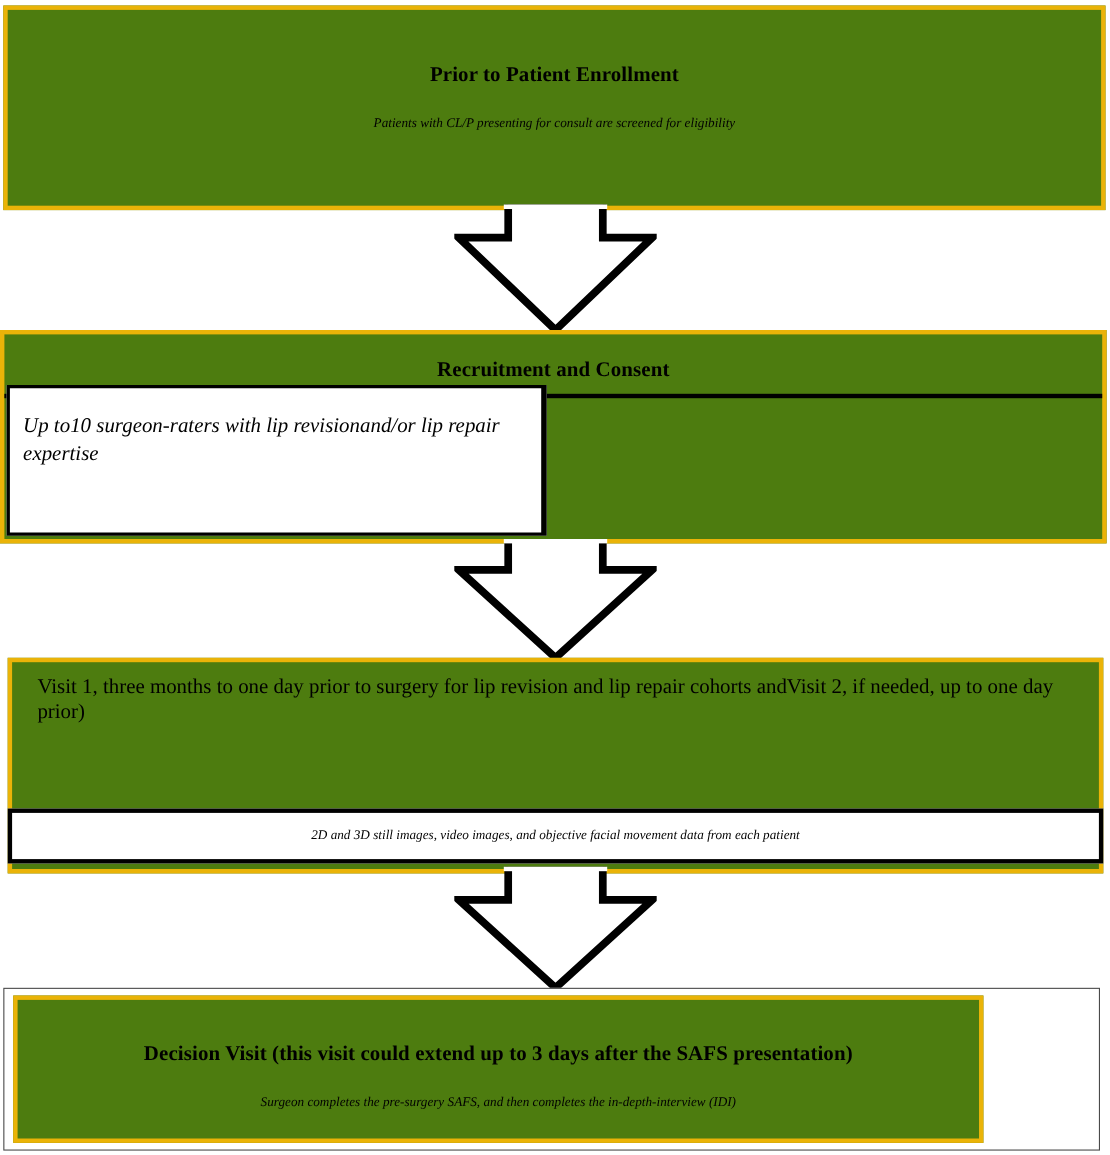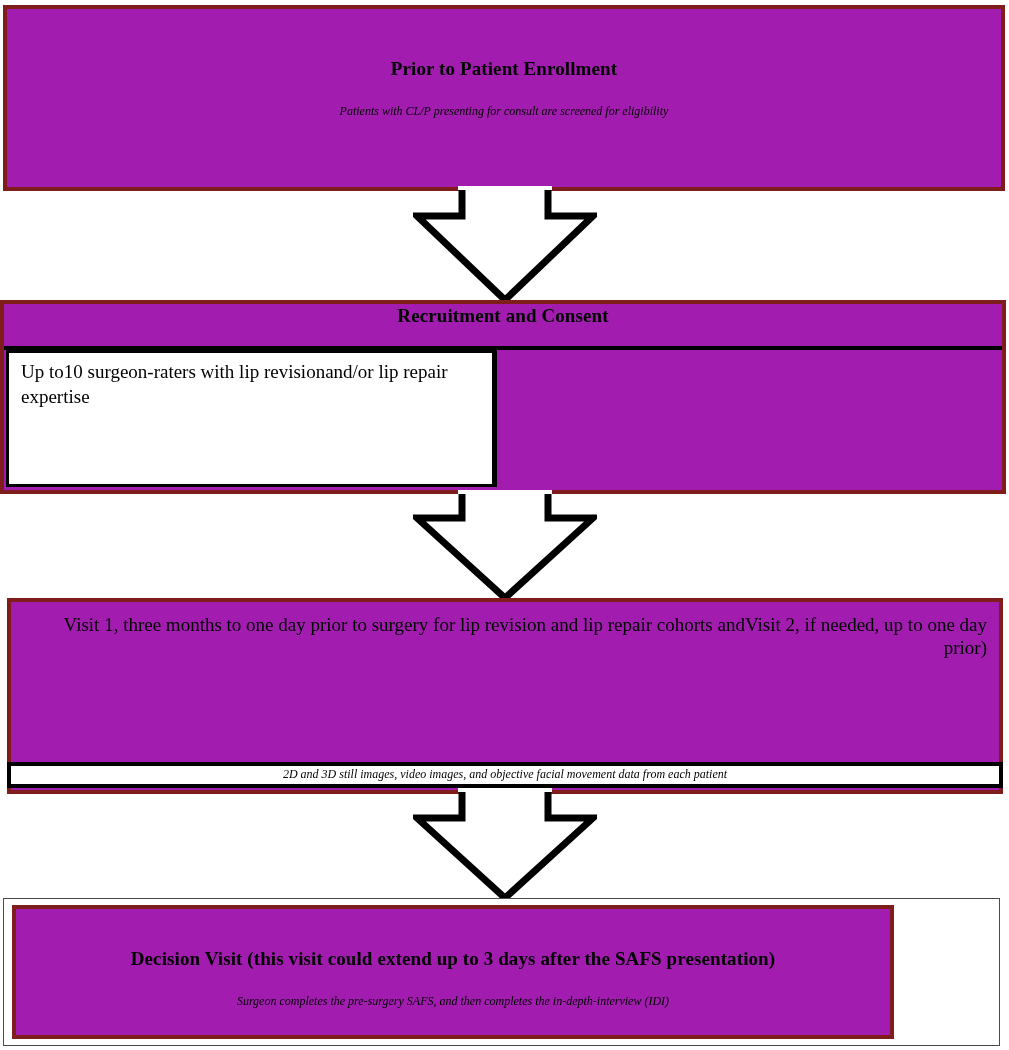--- a/index.html
+++ b/index.html
@@ -15,22 +15,22 @@
     background: #ffffff;
     font-family: "Liberation Serif", "DejaVu Serif", serif;
     color: #000000;
     overflow: hidden;
   }
 
   
   .box {
     position: absolute;
     box-sizing: border-box;
-    background: #a21caf;
-    border: 4px solid #7f1d1d;
+    background: #4d7c0f;
+    border: 4px solid #eab308;
   }
   .thinbox {
     position: absolute;
     box-sizing: border-box;
     background: #ffffff;
     border: 1px solid #4a4a4a;
   }
 
   
   .title {
@@ -40,41 +40,43 @@
     line-height: 1.25;
     letter-spacing: 0.1px;
   }
   .subtitle {
     font-style: italic;
     font-size: 12px;
     text-align: center;
     line-height: 1.3;
   }
   .body-italic {
+    font-style: italic;
     font-size: 19px;
     line-height: 1.32;
     text-align: left;
+    margin-top: 16px;
   }
   .body-plain {
     font-size: 19px;
     line-height: 1.22;
-    text-align: right;
+    text-align: left;
   }
 
   
   #box1 { left: 3px; top: 5px; width: 1002px; height: 186px; }
   #box1-title { position: absolute; left: 0; right: 0; top: 48px; }
   #box1-sub   { position: absolute; left: 0; right: 0; top: 95px; }
 
   
   #box2 { left: 0px; top: 300px; width: 1006px; height: 194px; }
   #box2-header {
-    position: absolute; left: 0; right: 0; top: 0; height: 42px;
+    position: absolute; left: 0; right: 0; top: 12px; height: 42px;
     border-bottom: 4px solid #000000;
-    display: flex; align-items: flex-start; justify-content: center;
+    display: flex; align-items: center; justify-content: center;
   }
   #box2-left {
     position: absolute; left: 2px; top: 46px; width: 491px; height: 137px;
     box-sizing: border-box;
     border: 3px solid #000000;
     border-right-width: 5px;
     background: #ffffff;
   }
   #box2-right {
     position: absolute; left: 503px; top: 46px; width: 497px; height: 137px;
@@ -84,25 +86,25 @@
     background: #ffffff;
   }
   #box2-left .body-italic  { position: absolute; left: 12px; top: 6px; right: 8px; }
   #box2-right .body-italic { position: absolute; left: 13px; top: 6px; right: 10px; }
 
   
   #box3 { left: 7px; top: 598px; width: 996px; height: 196px; }
   #box3-para1 { position: absolute; left: 23px; right: 12px; top: 11px; }
   #box3-para2 { position: absolute; left: 23px; right: 12px; top: 69px; }
   #box3-inner {
-    position: absolute; left: -4px; top: 133px; width: 996px; height: 26px;
+    position: absolute; left: -4px; top: 133px; width: 996px; height: 50px;
     box-sizing: border-box;
     border: 4px solid #000000;
     background: #ffffff;
-    display: flex; align-items: center; justify-content: center; margin-top: 27px;
+    display: flex; align-items: center; justify-content: center;
   }
   #box3-inner .subtitle { width: 100%; }
 
   
   #box4-outer { left: 3px; top: 898px; width: 997px; height: 148px; }
   #box4 { left: 12px; top: 905px; width: 882px; height: 134px; }
   #box4-title { position: absolute; left: 0; right: 0; top: 38px; }
   #box4-sub   { position: absolute; left: 0; right: 0; top: 85px; }
 
   

